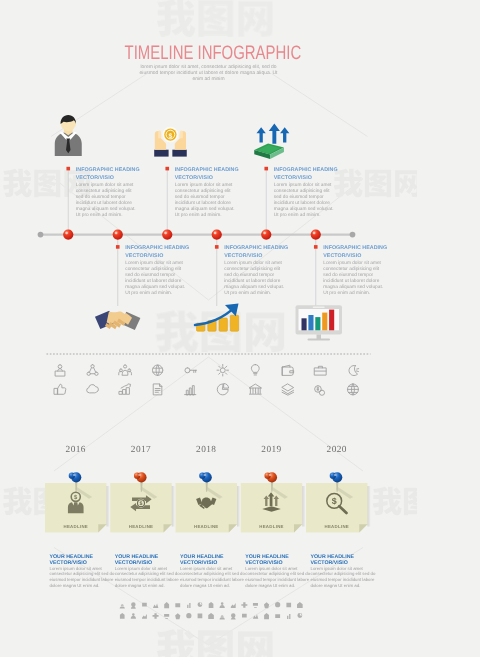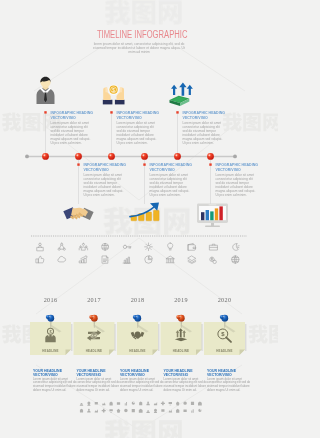--- a/index.html
+++ b/index.html
@@ -5,21 +5,21 @@
 <style>
   html,body{margin:0;padding:0;}
   body{width:278px;height:438px;overflow:hidden;background:#f2f2f1;
        font-family:"Liberation Sans",sans-serif;}
   #page{position:relative;width:278px;height:438px;overflow:hidden;background:#f2f2f1;}
   svg{display:block;}
   .lyr{position:absolute;left:0;top:0;width:278px;height:438px;pointer-events:none;}
 
   
   #title{position:absolute;left:3px;top:29px;width:278px;text-align:center;
-     font-size:10px;letter-spacing:0px;color:#e8888d;font-weight:400;line-height:11px;}
+     font-size:13px;letter-spacing:0px;color:#e8888d;font-weight:400;line-height:11px;}
   #title span{display:inline-block;transform:scaleX(0.765);transform-origin:center;}
   #subtitle{position:absolute;left:69px;top:41.5px;width:140px;text-align:center;
      font-size:3.3px;line-height:4.2px;color:#a6a6a6;}
 
   
   .colhead{position:absolute;font-size:3.55px;line-height:4.6px;color:#6e9fd0;
      font-weight:bold;letter-spacing:0.02px;width:52px;}
   .colbody{position:absolute;font-size:3.2px;line-height:4.0px;color:#a3a3a3;width:42px;}
 
   

